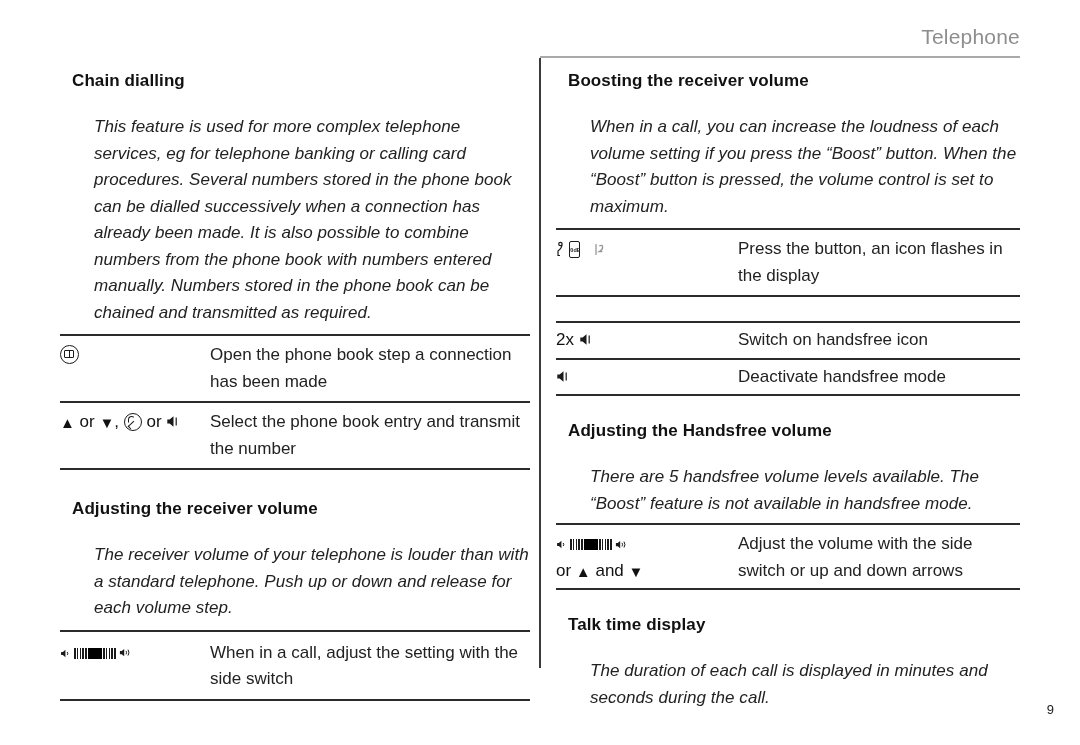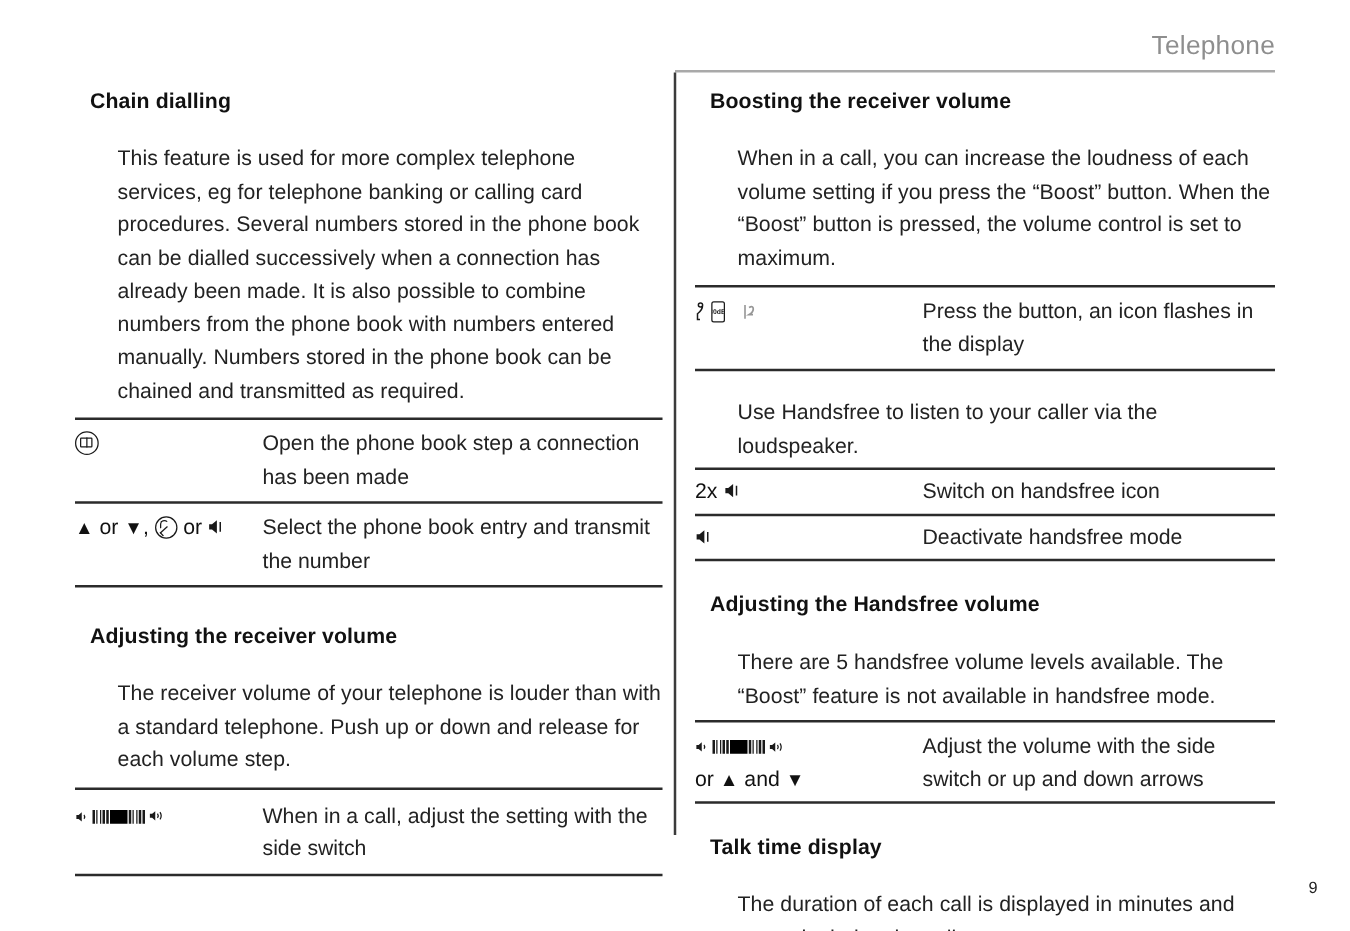--- a/index.html
+++ b/index.html
@@ -77,21 +77,21 @@
   }
 
   .body-para {
     font-size: 17px;
     line-height: 26.5px;
     color: #222;
     margin: 0;
     padding: 0;
     letter-spacing: 0.05px;
   }
-  .indented { padding-left: 34px; }
+  .indented { padding-left: 34px; font-style: italic; }
 
   hr.rule {
     border: none;
     height: 2px;
     background: #2b2b2b;
     margin: 0;
     padding: 0;
     width: 100%;
   }
 
@@ -360,21 +360,20 @@
           </span>
         </span>
       </div>
       <div class="instr-text">Press the button, an icon flashes in the display</div>
     </div>
     <div class="sp6"></div>
     <hr class="rule">
 
     <div class="sp12"></div>
     <div class="sp8"></div>
-    <p class="body-para indented">Use Handsfree to listen to your caller via the loudspeaker.</p>
     <div class="sp4"></div>
     <hr class="rule">
 
     <div class="sp4"></div>
     <div class="instr-row">
       <div class="instr-icon nowrap">
         <span>2x</span>&nbsp;<span class="ico ico-spk"><svg width="15" height="15" viewBox="0 0 15 15">
               <path d="M7.5 2.2 L3.6 5.4 L1.3 5.4 L1.3 9.6 L3.6 9.6 L7.5 12.8 Z" fill="#1a1a1a"></path>
               <path d="M10.2 3.6 L10.2 11.4" stroke="#1a1a1a" stroke-width="1.2" fill="none"></path>
             </svg></span>

